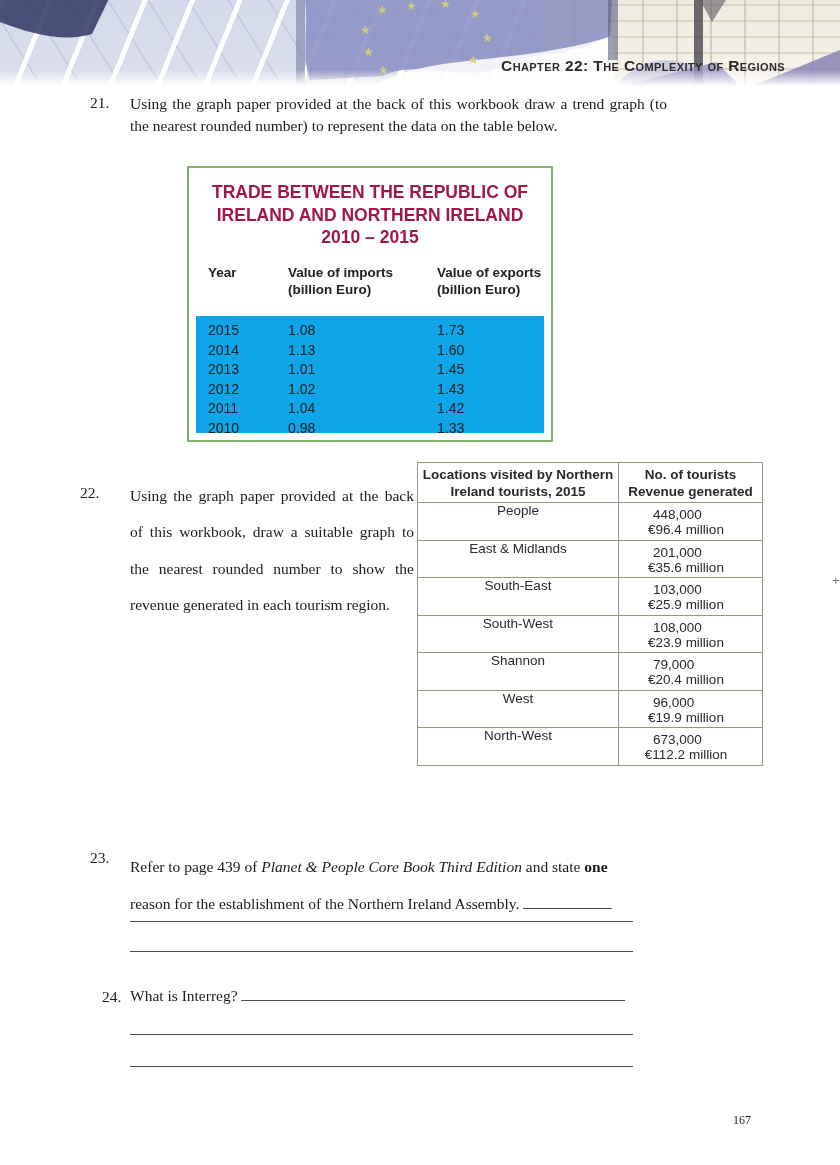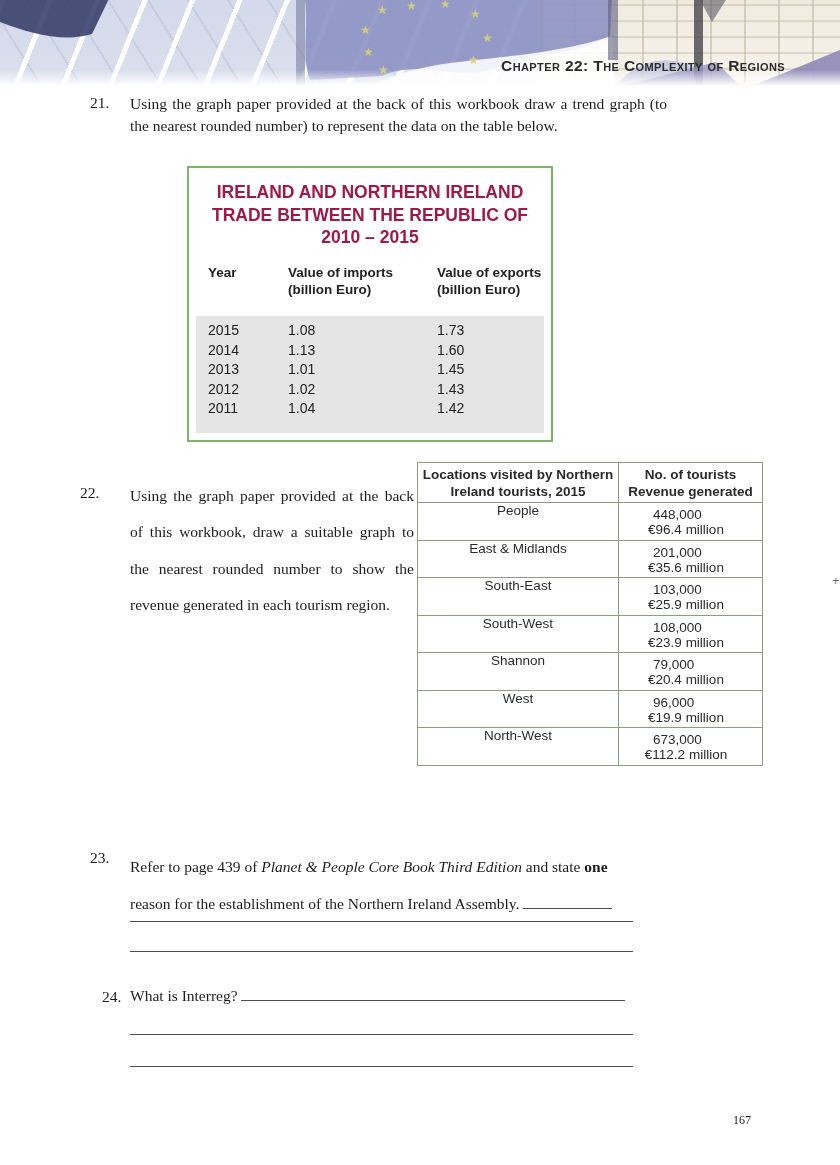--- a/index.html
+++ b/index.html
@@ -36,21 +36,21 @@
        border:2px solid #7cb566;box-sizing:border-box;
        font-family:"Liberation Sans",sans-serif;}
   .trade-title{margin-top:13px;text-align:center;color:#a21747;
        font-size:17.5px;line-height:22.5px;font-weight:bold;}
   .trade-head{position:absolute;top:96px;left:0;width:100%;font-size:13.5px;
        line-height:17px;font-weight:bold;color:#222;}
   .th-year{position:absolute;left:19px;top:0;}
   .th-imp{position:absolute;left:99px;top:0;}
   .th-exp{position:absolute;left:248px;top:0;}
   .trade-panel{position:absolute;left:7px;top:148px;width:348px;height:117px;
-       background:#e5e5e5;padding-top:6px;box-sizing:border-box;}
+       background:#0ea5e9;padding-top:6px;box-sizing:border-box;}
   .t-row{position:relative;height:19.6px;font-size:14px;color:#222;}
   .c-year{position:absolute;left:12px;}
   .c-imp{position:absolute;left:92px;}
   .c-exp{position:absolute;left:241px;}
 
   
   .tour-table{position:absolute;left:417px;top:462px;border-collapse:collapse;
        font-family:"Liberation Sans",sans-serif;font-size:13.5px;color:#2a2a2a;}
   .tour-table th,.tour-table td{border:1.4px solid #8f9c81;padding:0;}
   .tour-table th{width:200px;font-weight:bold;text-align:center;height:39px;
@@ -103,22 +103,22 @@
       <path d="M752,86 L840,50 L840,86 Z" fill="#8a84b5" opacity="0.85"></path>
     </svg>
   </div>
   <div class="chapter-title">Chapter 22: The Complexity of Regions</div>
 
   <div class="qnum" style="left:90px;top:94px">21.</div>
   <div class="qtext just" style="left:130px;top:93px;width:537px;line-height:21.8px">Using the graph paper provided at the back of this workbook draw a trend graph (to the nearest rounded number) to represent the data on the table below.</div>
 
   <div class="trade-box">
     <div class="trade-title">
+      <div>TRADE BETWEEN THE REPUBLIC OF</div>
       <div>IRELAND AND NORTHERN IRELAND</div>
-      <div>TRADE BETWEEN THE REPUBLIC OF</div>
       <div>2010 – 2015</div>
     </div>
     <div class="trade-head">
       <div class="th-year">
         <div>Year</div>
       </div>
       <div class="th-imp">
         <div>Value of imports</div>
         <div>(billion Euro)</div>
       </div>
@@ -145,20 +145,25 @@
       </div>
       <div class="t-row">
         <span class="c-year">2012</span>
         <span class="c-imp">1.02</span>
         <span class="c-exp">1.43</span>
       </div>
       <div class="t-row">
         <span class="c-year">2011</span>
         <span class="c-imp">1.04</span>
         <span class="c-exp">1.42</span>
+      </div>
+      <div class="t-row">
+        <span class="c-year">2010</span>
+        <span class="c-imp">0.98</span>
+        <span class="c-exp">1.33</span>
       </div>
     </div>
   </div>
 
   <div class="qnum" style="left:80px;top:484px">22.</div>
   <div class="qtext just" style="left:130px;top:478px;width:284px;line-height:36.4px">Using the graph paper provided at the back of this workbook, draw a suitable graph to the nearest rounded number to show the revenue generated in each tourism region.</div>
 
   <table class="tour-table">
     <tbody>
         <tr>

